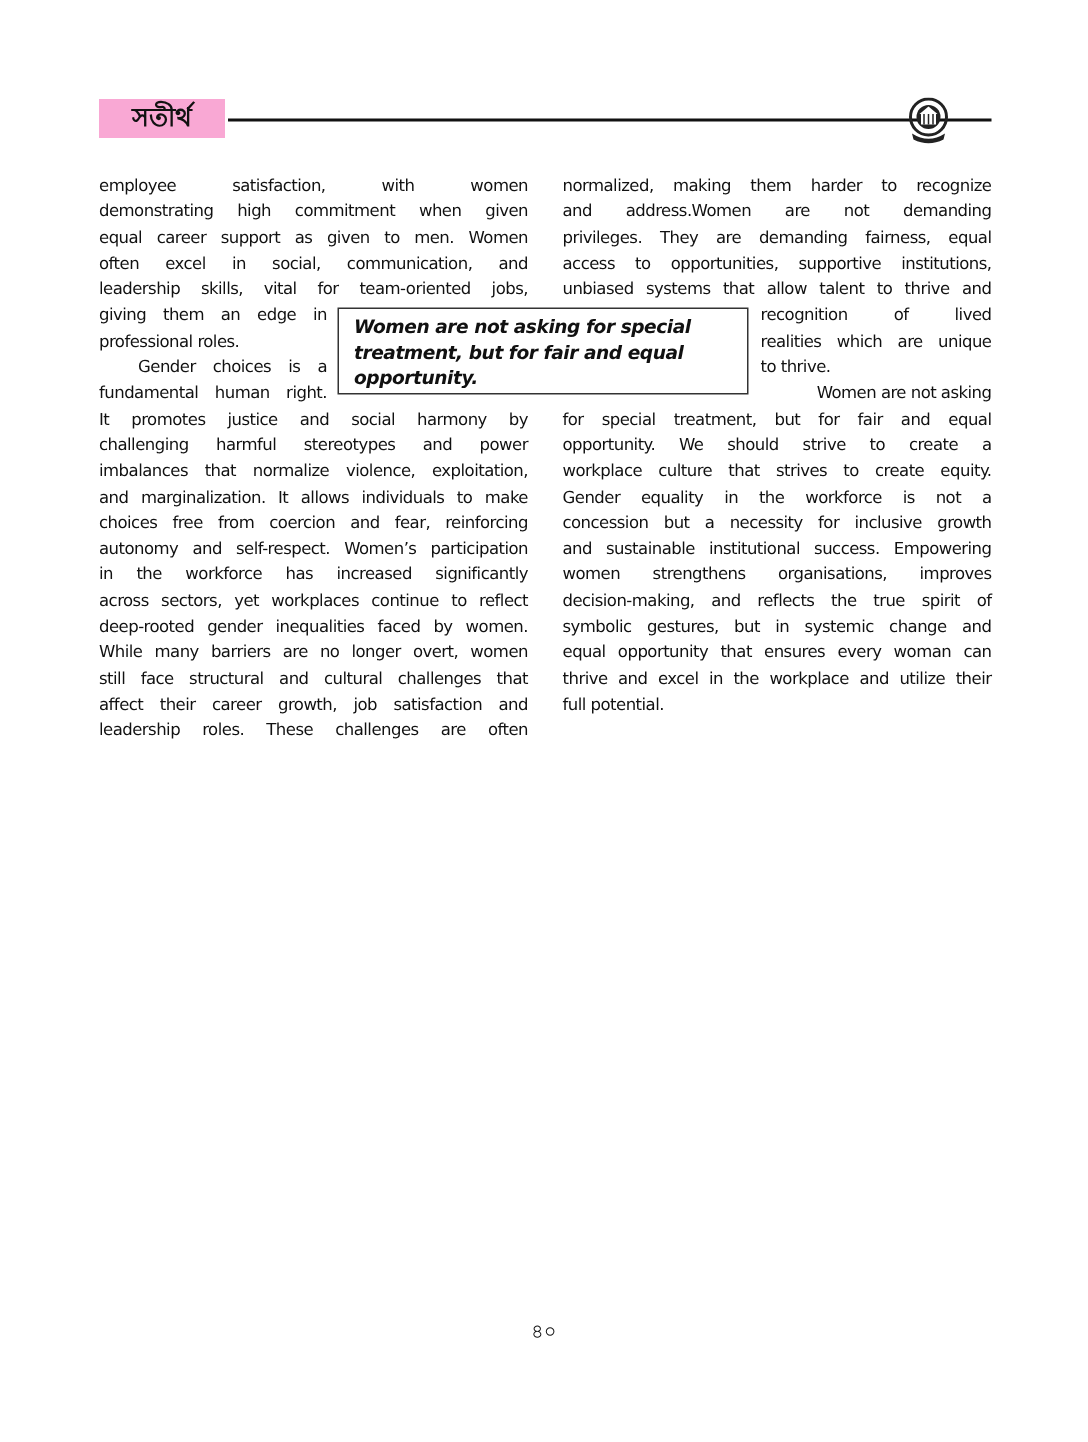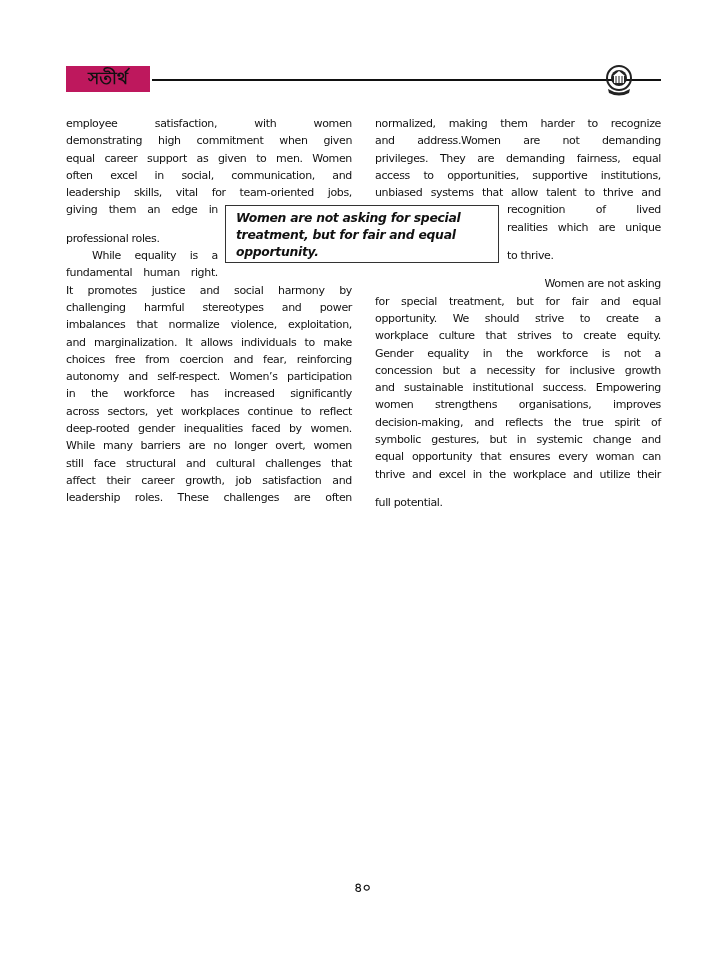--- a/index.html
+++ b/index.html
@@ -1,38 +1,38 @@
 <!DOCTYPE html>
 <html><head>
 <meta charset="utf-8">
 <style>
   html, body { margin: 0; padding: 0; background: #ffffff; }
   body { width: 725px; height: 961px; position: relative; overflow: hidden;
          font-family: "DejaVu Sans", sans-serif; color: #111; }
   .header-tag { position: absolute; left: 66px; top: 66px; width: 84px; height: 26px;
-                background: #be185d; display: flex; align-items: center; justify-content: center;
+                background: #f9a8d4; display: flex; align-items: center; justify-content: center;
                 font-family: "DejaVu Sans", sans-serif; font-weight: bold; font-size: 17px; color: #111; }
   .header-rule { position: absolute; left: 152px; top: 79px; width: 509px; height: 1.5px; background: #111; }
   .logo { position: absolute; left: 605px; top: 65px; width: 28px; height: 32px; }
   .col { position: absolute; top: 115px; width: 286px; font-size: 11px; line-height: 17.3px;
          text-align: justify; font-family: "DejaVu Sans", sans-serif; letter-spacing: -0.35px; }
   .col-left { left: 66px; }
   .col-right { left: 375px; }
   .line { display: block; text-align: justify; text-align-last: justify; white-space: nowrap; height: 17.3px; }
-  .line.last { text-align-last: left; margin-top: 11px; }
+  .line.last { text-align-last: left; }
   .indent { padding-left: 26px; }
   .short { width: 152px; }
   .short-r { margin-left: 132px; width: 154px; }
   .pull-quote { position: absolute; left: 225px; top: 205px; width: 274px; height: 58px;
                 border: 1px solid #333; box-sizing: border-box; display: flex; align-items: center;
                 justify-content: center; font-weight: bold; font-style: italic;
                 font-size: 12.4px; line-height: 17px; padding: 2px 10px; background: #fff;
                 font-family: "DejaVu Sans", sans-serif; letter-spacing: -0.3px; }
   .page-number { position: absolute; left: 0; width: 725px; top: 878px; text-align: center;
-                 font-family: "DejaVu Serif", serif; font-weight: bold; font-size: 13px; }
+                 font-family: "DejaVu Serif", serif; font-weight: normal; font-size: 13px; }
 </style>
 </head>
 <body>
 
 <div class="header-tag">
   <span>সতীৰ্থ</span>
 </div>
 <div class="header-rule"></div>
 <svg class="logo" viewBox="0 0 28 32">
   <circle cx="14" cy="13" r="12" fill="none" stroke="#222" stroke-width="2"></circle>
@@ -46,21 +46,21 @@
 </svg>
 
 <div class="col col-left">
   <span class="line">employee satisfaction, with women</span>
   <span class="line">demonstrating high commitment when given</span>
   <span class="line">equal career support as given to men. Women</span>
   <span class="line">often excel in social, communication, and</span>
   <span class="line">leadership skills, vital for team-oriented jobs,</span>
   <span class="line short">giving them an edge in</span>
   <span class="line short last">professional roles.</span>
-  <span class="line short indent" style="width:126px">While equality is a</span>
+  <span class="line short indent" style="width:126px">Gender choices is a</span>
   <span class="line short">fundamental human right.</span>
   <span class="line">It promotes justice and social harmony by</span>
   <span class="line">challenging harmful stereotypes and power</span>
   <span class="line">imbalances that normalize violence, exploitation,</span>
   <span class="line">and marginalization. It allows individuals to make</span>
   <span class="line">choices free from coercion and fear, reinforcing</span>
   <span class="line">autonomy and self-respect. Women’s participation</span>
   <span class="line">in the workforce has increased significantly</span>
   <span class="line">across sectors, yet workplaces continue to reflect</span>
   <span class="line">deep-rooted gender inequalities faced by women.</span>

